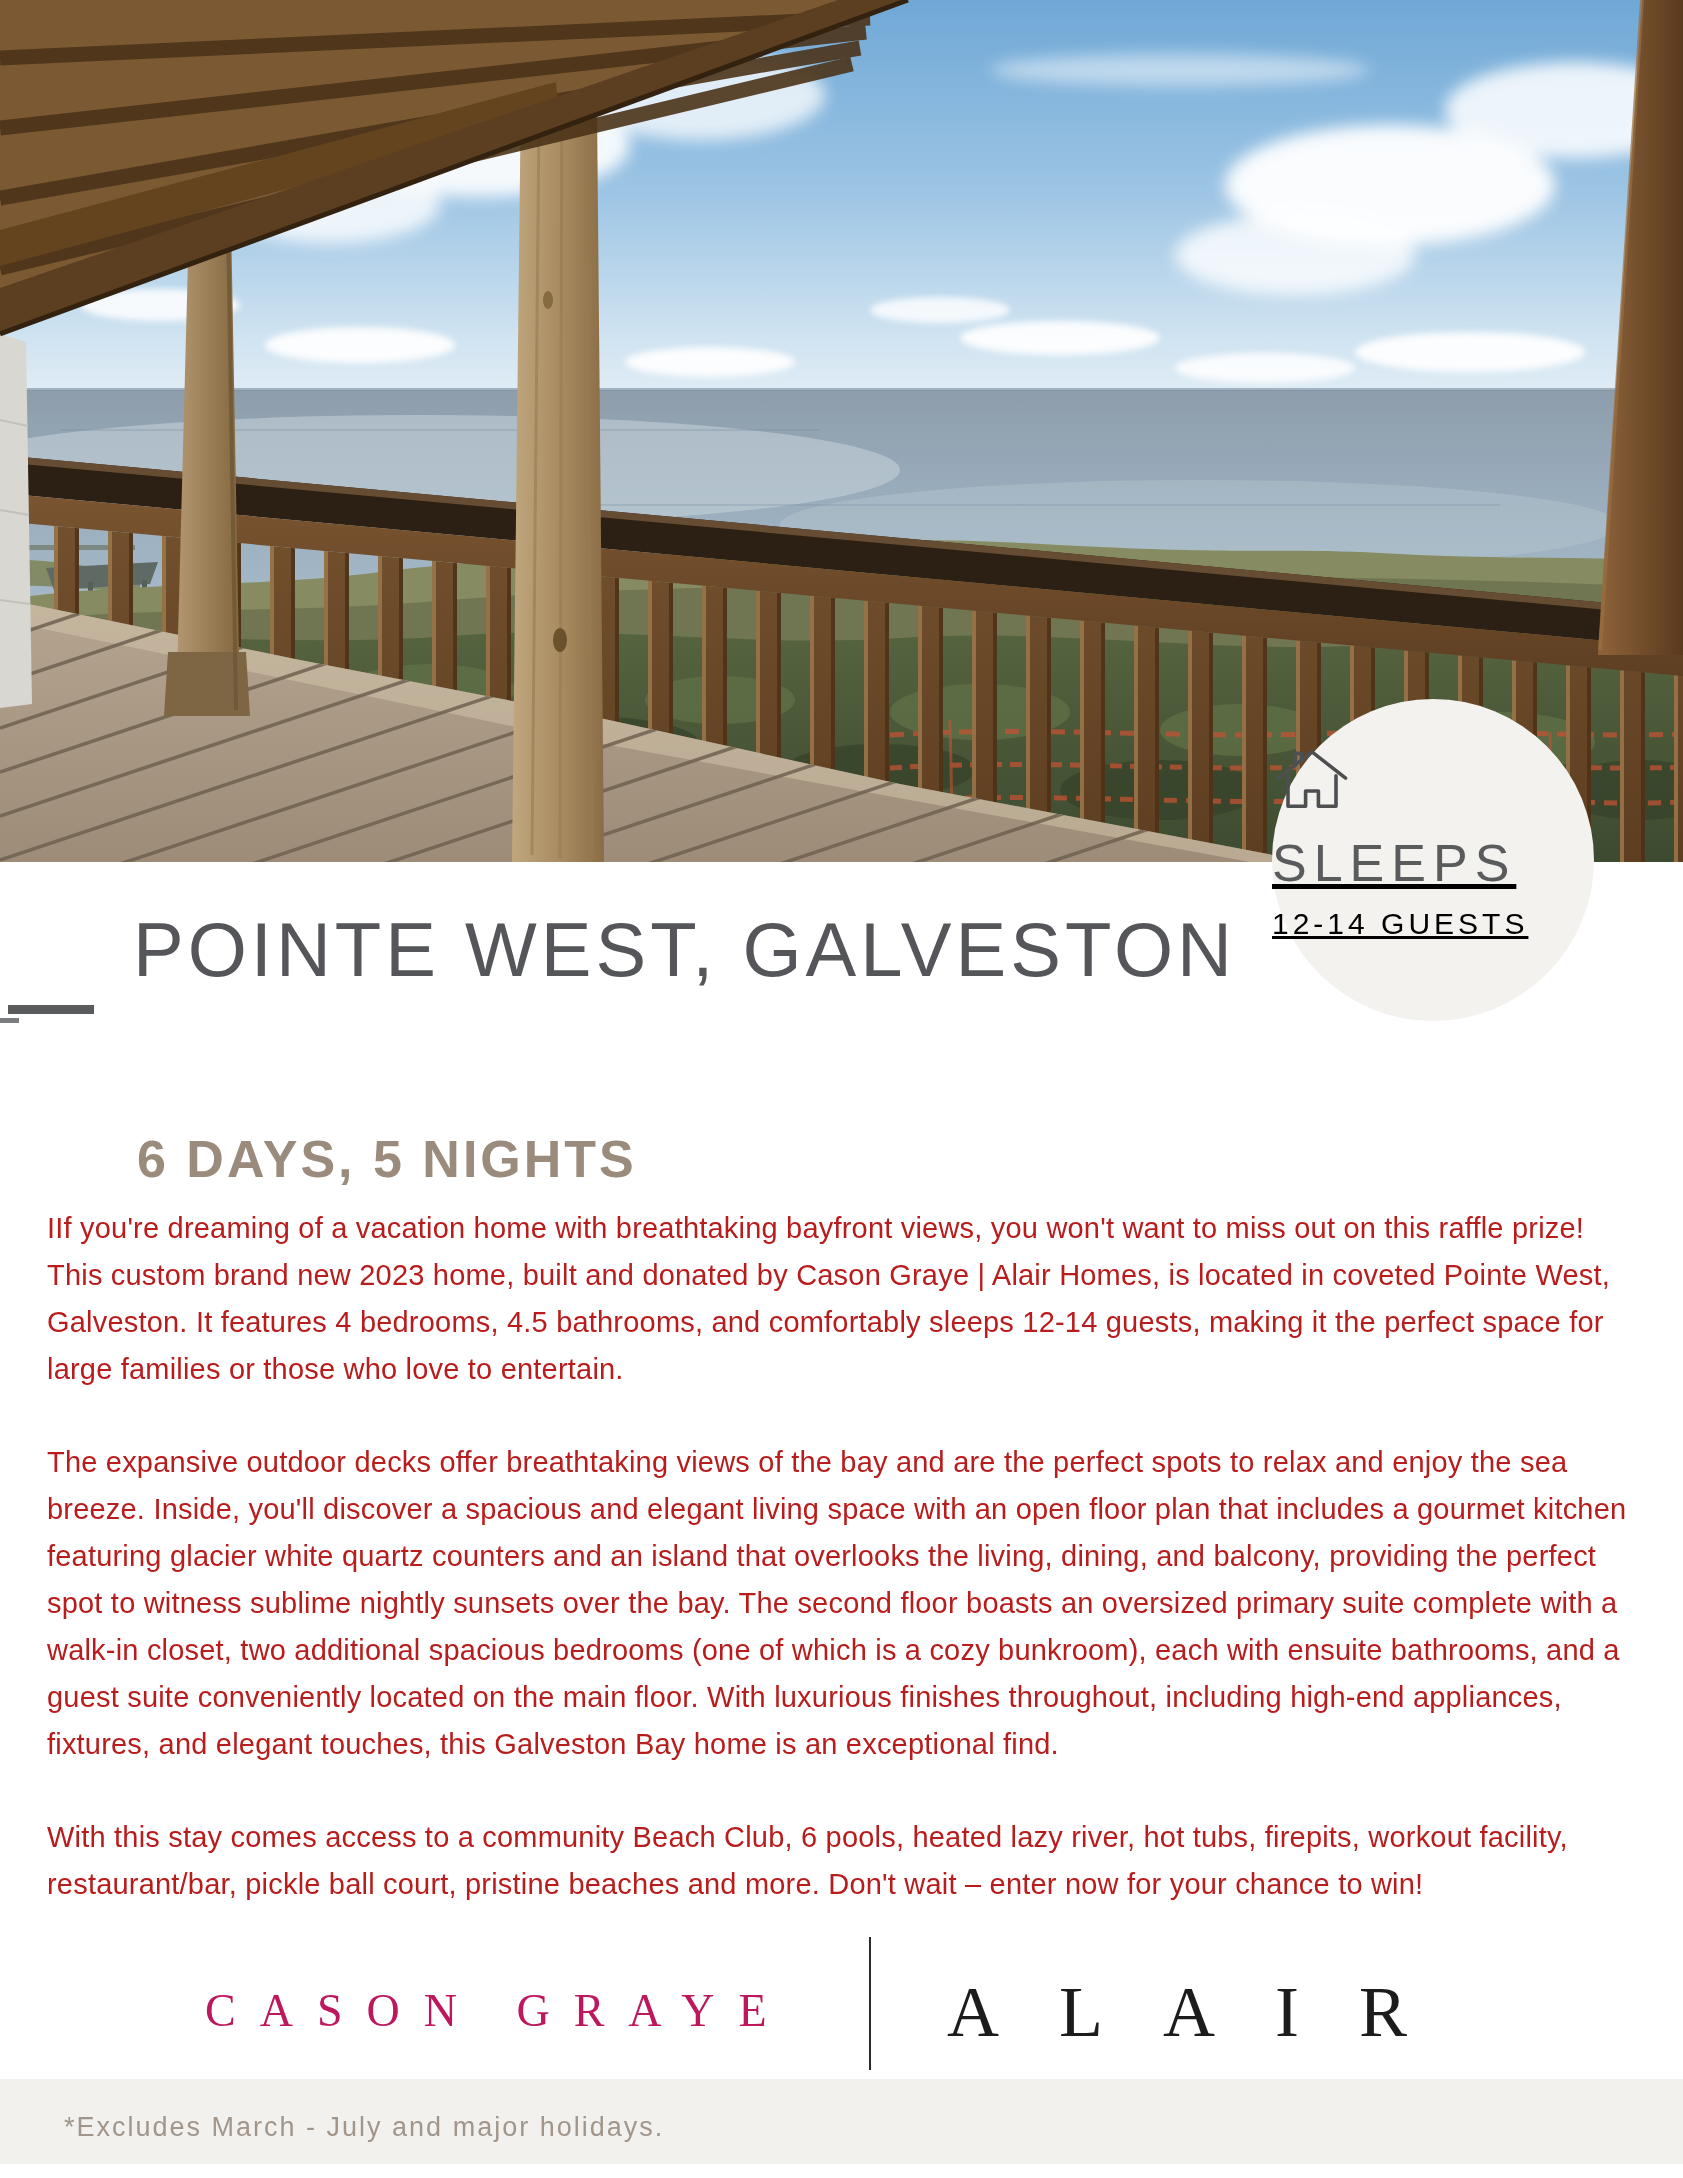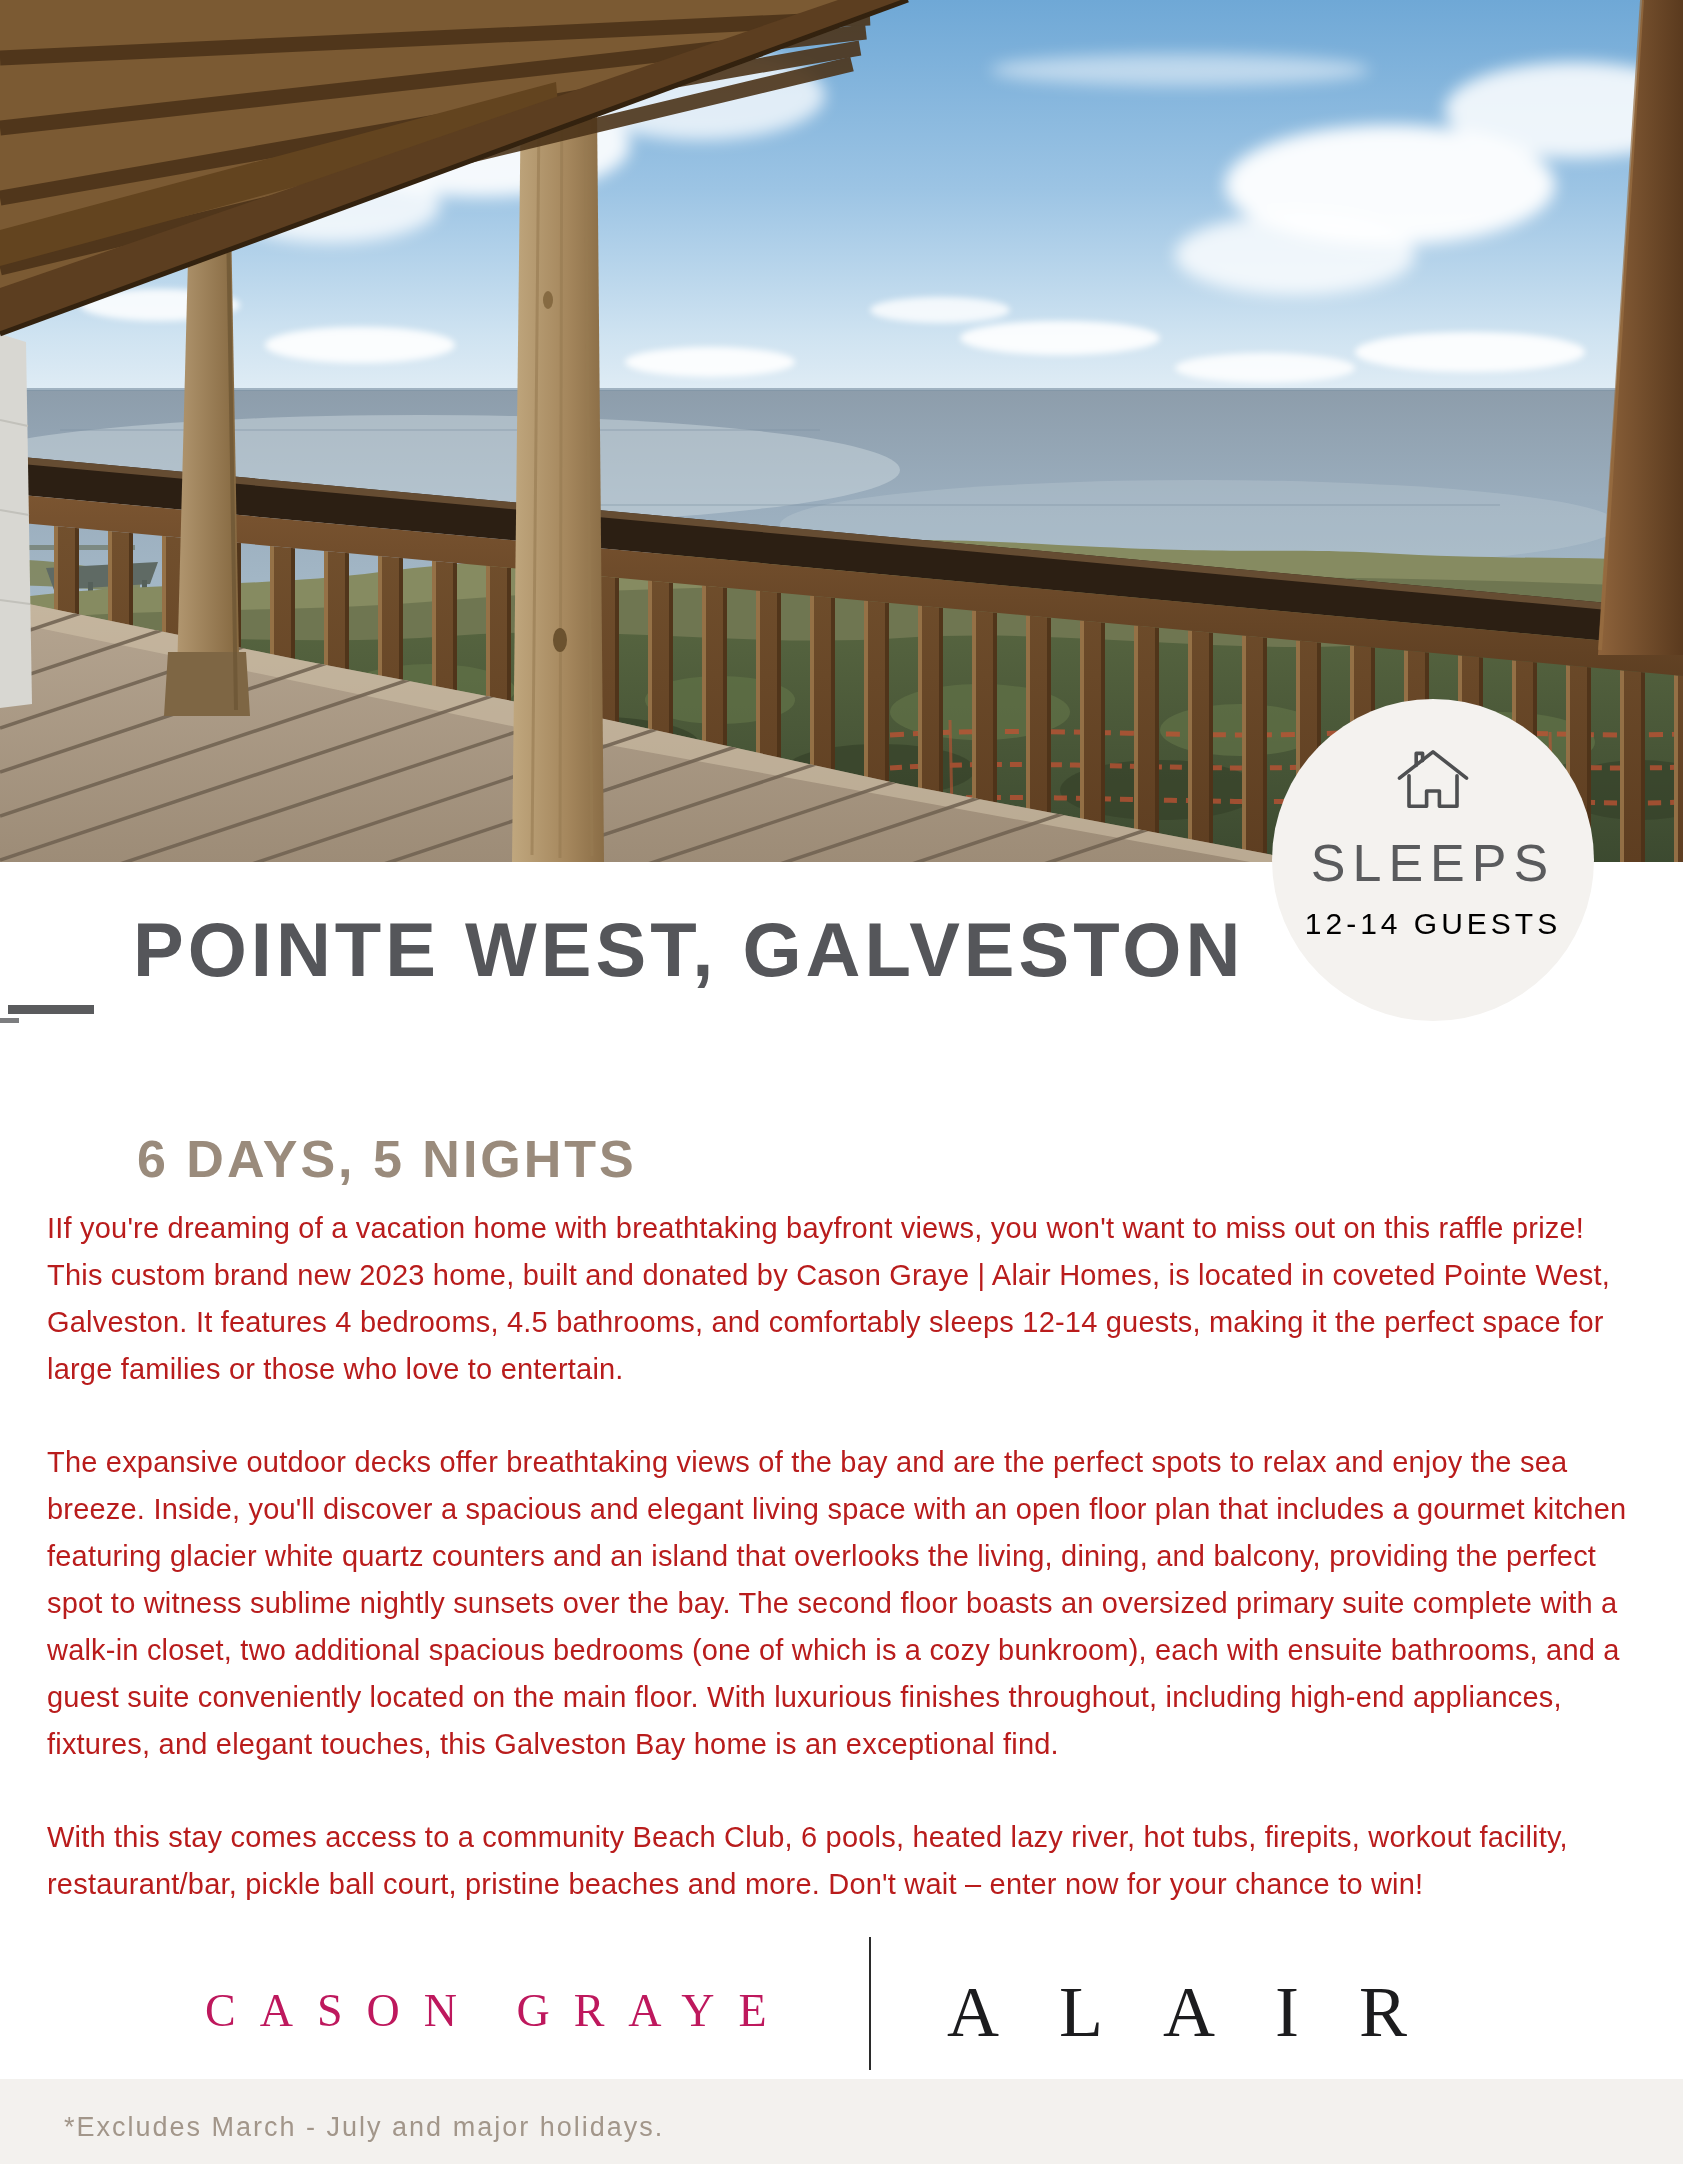--- a/index.html
+++ b/index.html
@@ -6,36 +6,37 @@
   .page{
     position:relative;width:1683px;height:2178px;background:#ffffff;overflow:hidden;
     font-family:"Liberation Sans",sans-serif;
   }
   
   .photo{position:absolute;left:0;top:0;width:1683px;height:862px;}
   .photo svg{display:block;width:1683px;height:862px;}
   
   .badge{
     position:absolute;left:1272px;top:699px;width:322px;height:322px;border-radius:50%;
-    background:#f4f2ef;display:flex;flex-direction:column;align-items:center;justify-content:flex-start;
+    background:#f4f2ef;display:flex;flex-direction:column;align-items:flex-start;justify-content:flex-start;
     z-index:5;
+    text-decoration:underline;
   }
   .badge .house{margin-top:44px;}
   .badge-title{
     margin-top:18px;font-size:52px;letter-spacing:7px;color:#5a5b5d;font-weight:400;
   }
   .badge-sub{
     margin-top:14px;font-size:30px;letter-spacing:4px;color:#000000;font-weight:400;
   }
   
   .dash-long{position:absolute;left:8px;top:1005px;width:86px;height:9px;background:#5a5b5d;}
   .dash-short{position:absolute;left:0;top:1018px;width:19px;height:5px;background:#7c7d7f;}
   .title{
     position:absolute;left:133px;top:901px;color:#55565a;font-size:76px;line-height:98px;
-    letter-spacing:4px;font-weight:700;white-space:nowrap;
+    letter-spacing:4px;font-weight:400;white-space:nowrap;
   }
   .subtitle{
     position:absolute;left:130px;top:1122px;color:#9a8b7c;font-size:52px;font-weight:bold;
     letter-spacing:3px;white-space:nowrap;
   }
   
   .bodytext{position:absolute;left:47px;top:1205px;width:1596px;}
   .bodytext p{margin:0 0 46px 0;font-size:29px;line-height:47px;color:#b91c1c;letter-spacing:0.2px;}
   
   .brand-left{

